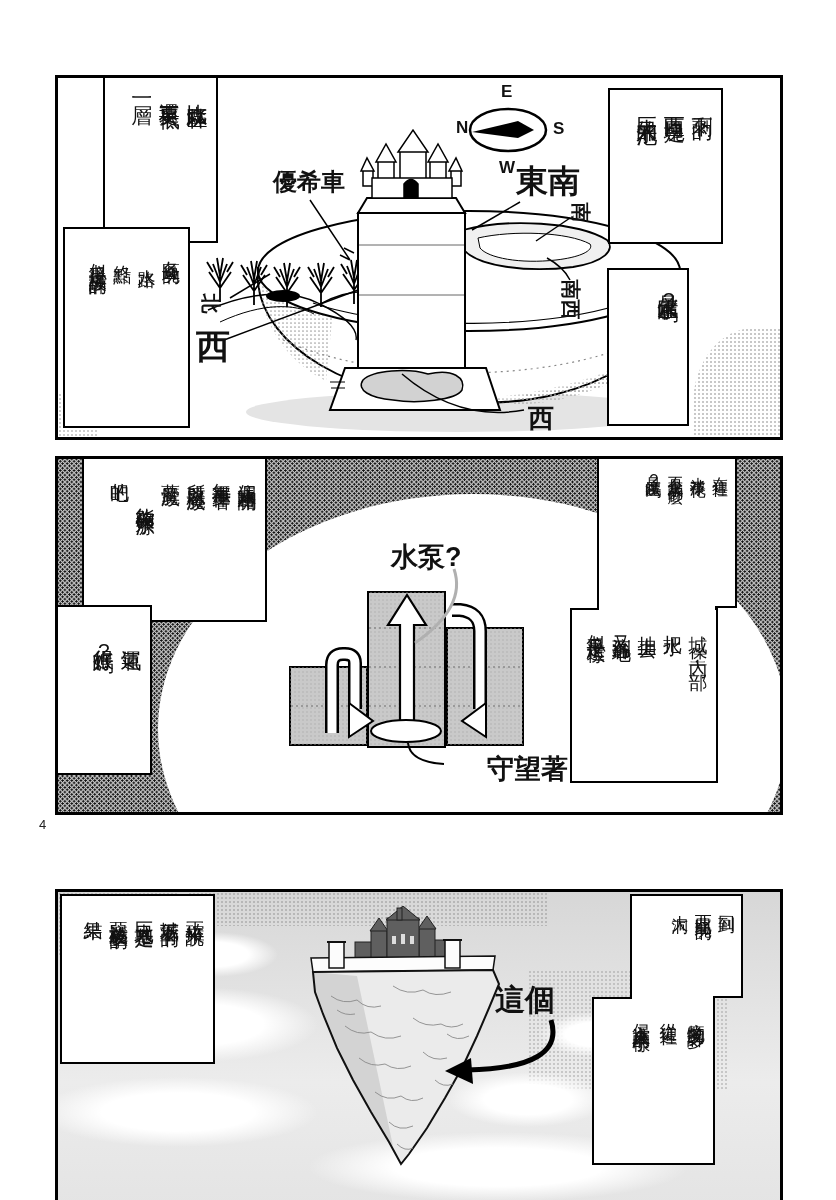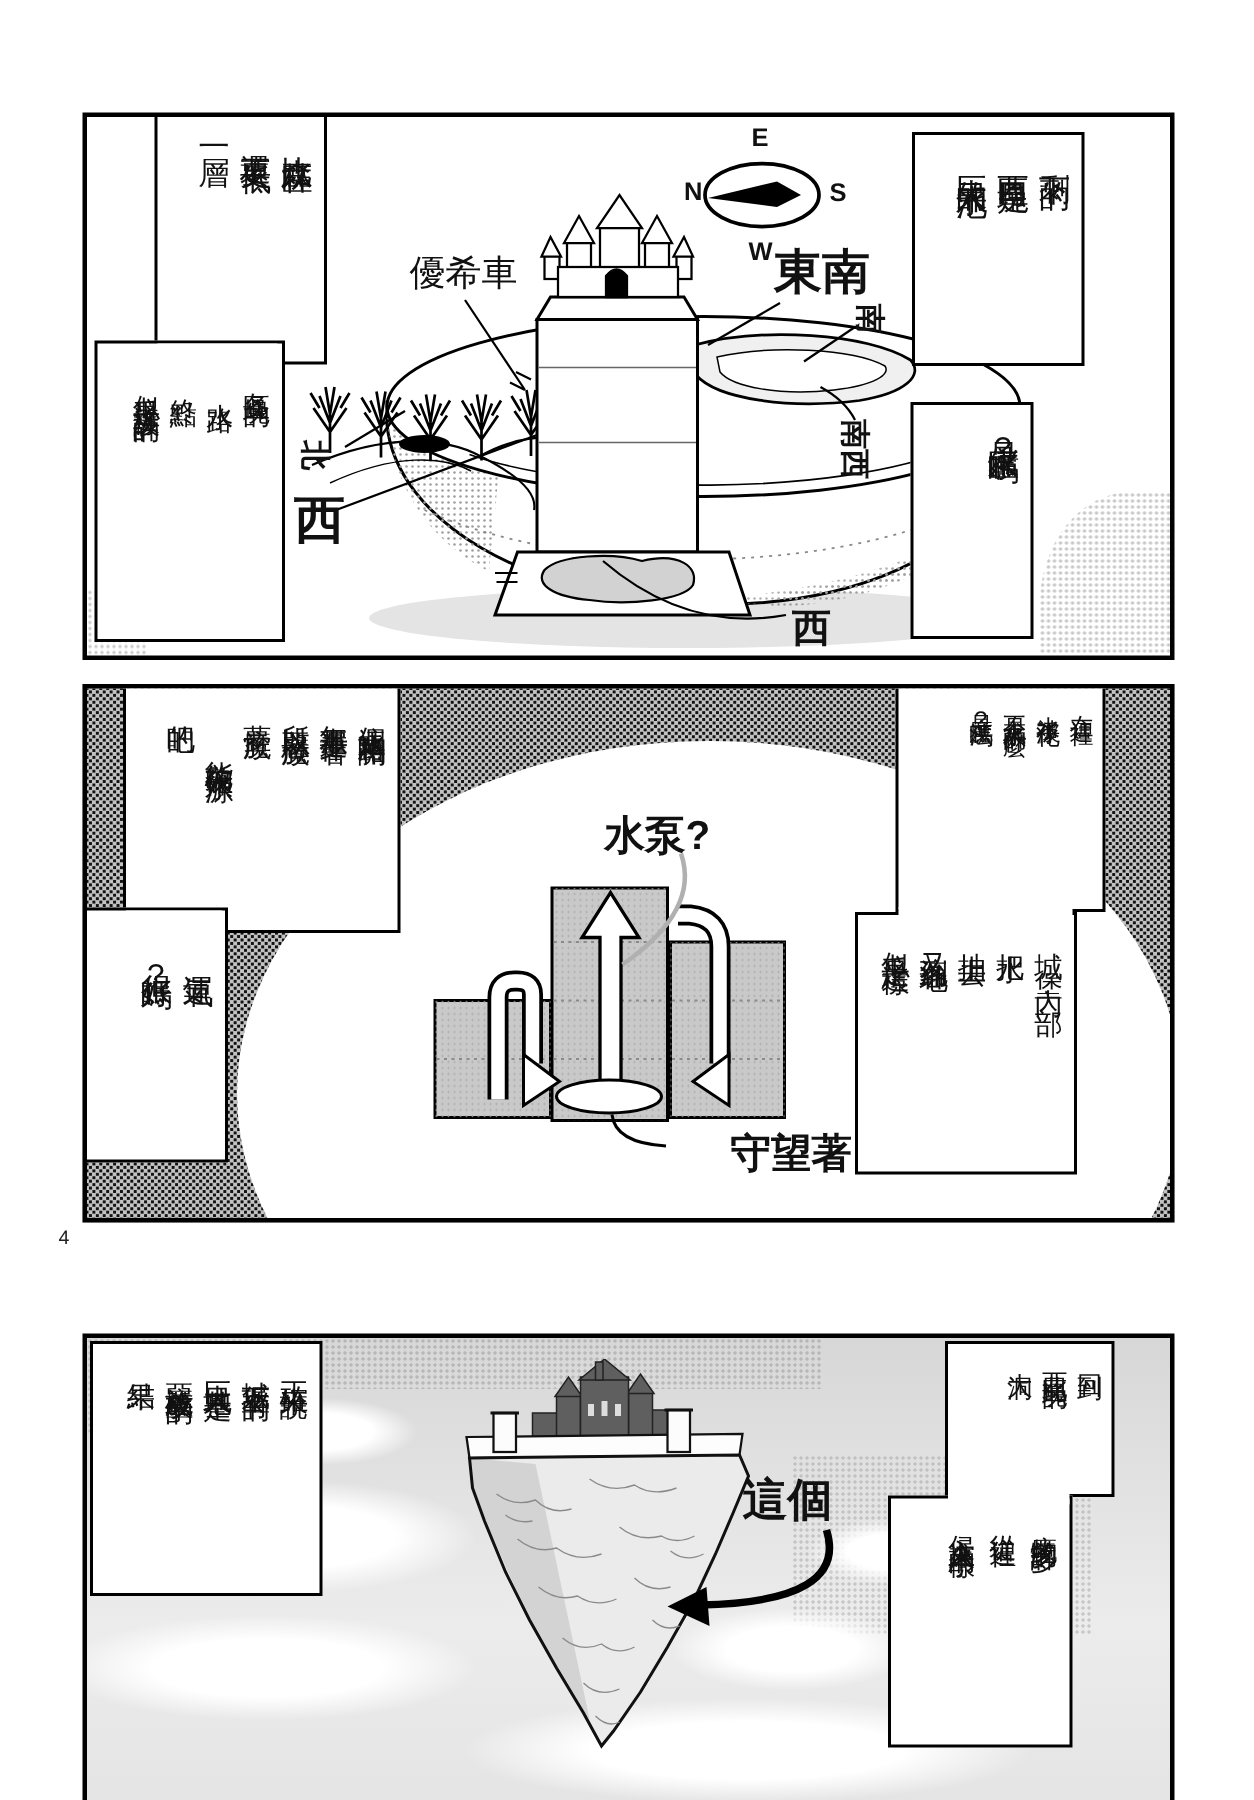--- a/index.html
+++ b/index.html
@@ -121,21 +121,21 @@
   </svg>
 
   <div class="htl" style="left:635px;top:250px;width:87px;height:109px;border-radius:70% 0 0 0;opacity:.55;"></div>
   <div class="htl" style="left:0;top:315px;width:40px;height:44px;border-radius:0 60% 0 0;opacity:.5;"></div>
 
   <div class="lbl" style="left:443px;top:4px;font-size:17px;">E</div>
   <div class="lbl" style="left:398px;top:40px;font-size:17px;">N</div>
   <div class="lbl" style="left:495px;top:41px;font-size:17px;">S</div>
   <div class="lbl" style="left:441px;top:80px;font-size:17px;">W</div>
 
-  <div class="lbl" style="left:215px;top:88px;font-size:24px;font-weight:400;">優希車</div>
+  <div class="lbl" style="left:215px;top:88px;font-size:24px;font-weight:700;">優希車</div>
   <div class="lbl" style="left:458px;top:82px;font-size:32px;text-align:right;">東南</div>
   <div class="lbl rot" style="left:512px;top:121px;font-size:20px;">南</div>
   <div class="lbl rot" style="left:492px;top:208px;font-size:20px;">南西</div>
   <div class="lbl" style="left:470px;top:323px;font-size:26px;">西</div>
   <div class="lbl rot" style="left:142px;top:212px;font-size:20px;">北</div>
   <div class="lbl" style="left:138px;top:246px;font-size:34px;">西</div>
 
   <div class="tbox" style="left:45px;top:-3px;width:115px;height:168px;font-size:21px;">
     <span class="vcol">比森林區</span>
     <span class="vcol">還要更低</span>
@@ -196,21 +196,21 @@
     </g>
 
     <path d="M 342 266 L 342 166 L 330 166 L 349 136 L 368 166 L 356 166 L 356 266 Z" fill="#fff" stroke="#000" stroke-width="2.2"></path>
 
     <ellipse cx="348" cy="272" rx="35" ry="11" fill="#fff" stroke="#000" stroke-width="2"></ellipse>
 
     <path d="M 396 110 Q 409 148 357 184" fill="none" stroke="#b0b0b0" stroke-width="3"></path>
     <path d="M 350 284 Q 352 303 386 305" fill="none" stroke="#000" stroke-width="2"></path>
   </svg>
 
-  <div class="lbl" style="left:333px;top:80px;font-size:27px;margin-left:12px;">水泵?</div>
+  <div class="lbl" style="left:333px;top:80px;font-size:27px;">水泵?</div>
   <div class="lbl" style="left:388px;top:292px;font-size:27px;margin-left:41px;">守望著</div>
 
   <div class="tbox" style="left:24px;top:-3px;width:185px;height:166px;font-size:19px;">
     <span class="vcol">這個水路相關</span>
     <span class="vcol">無事運作著</span>
     <span class="vcol">所以惡魔族</span>
     <span class="vcol">夢魔族</span>
     <span class="vcol" style="margin-top:24px;">能夠確保水源</span>
     <span class="vcol">的吧</span>
   </div>

